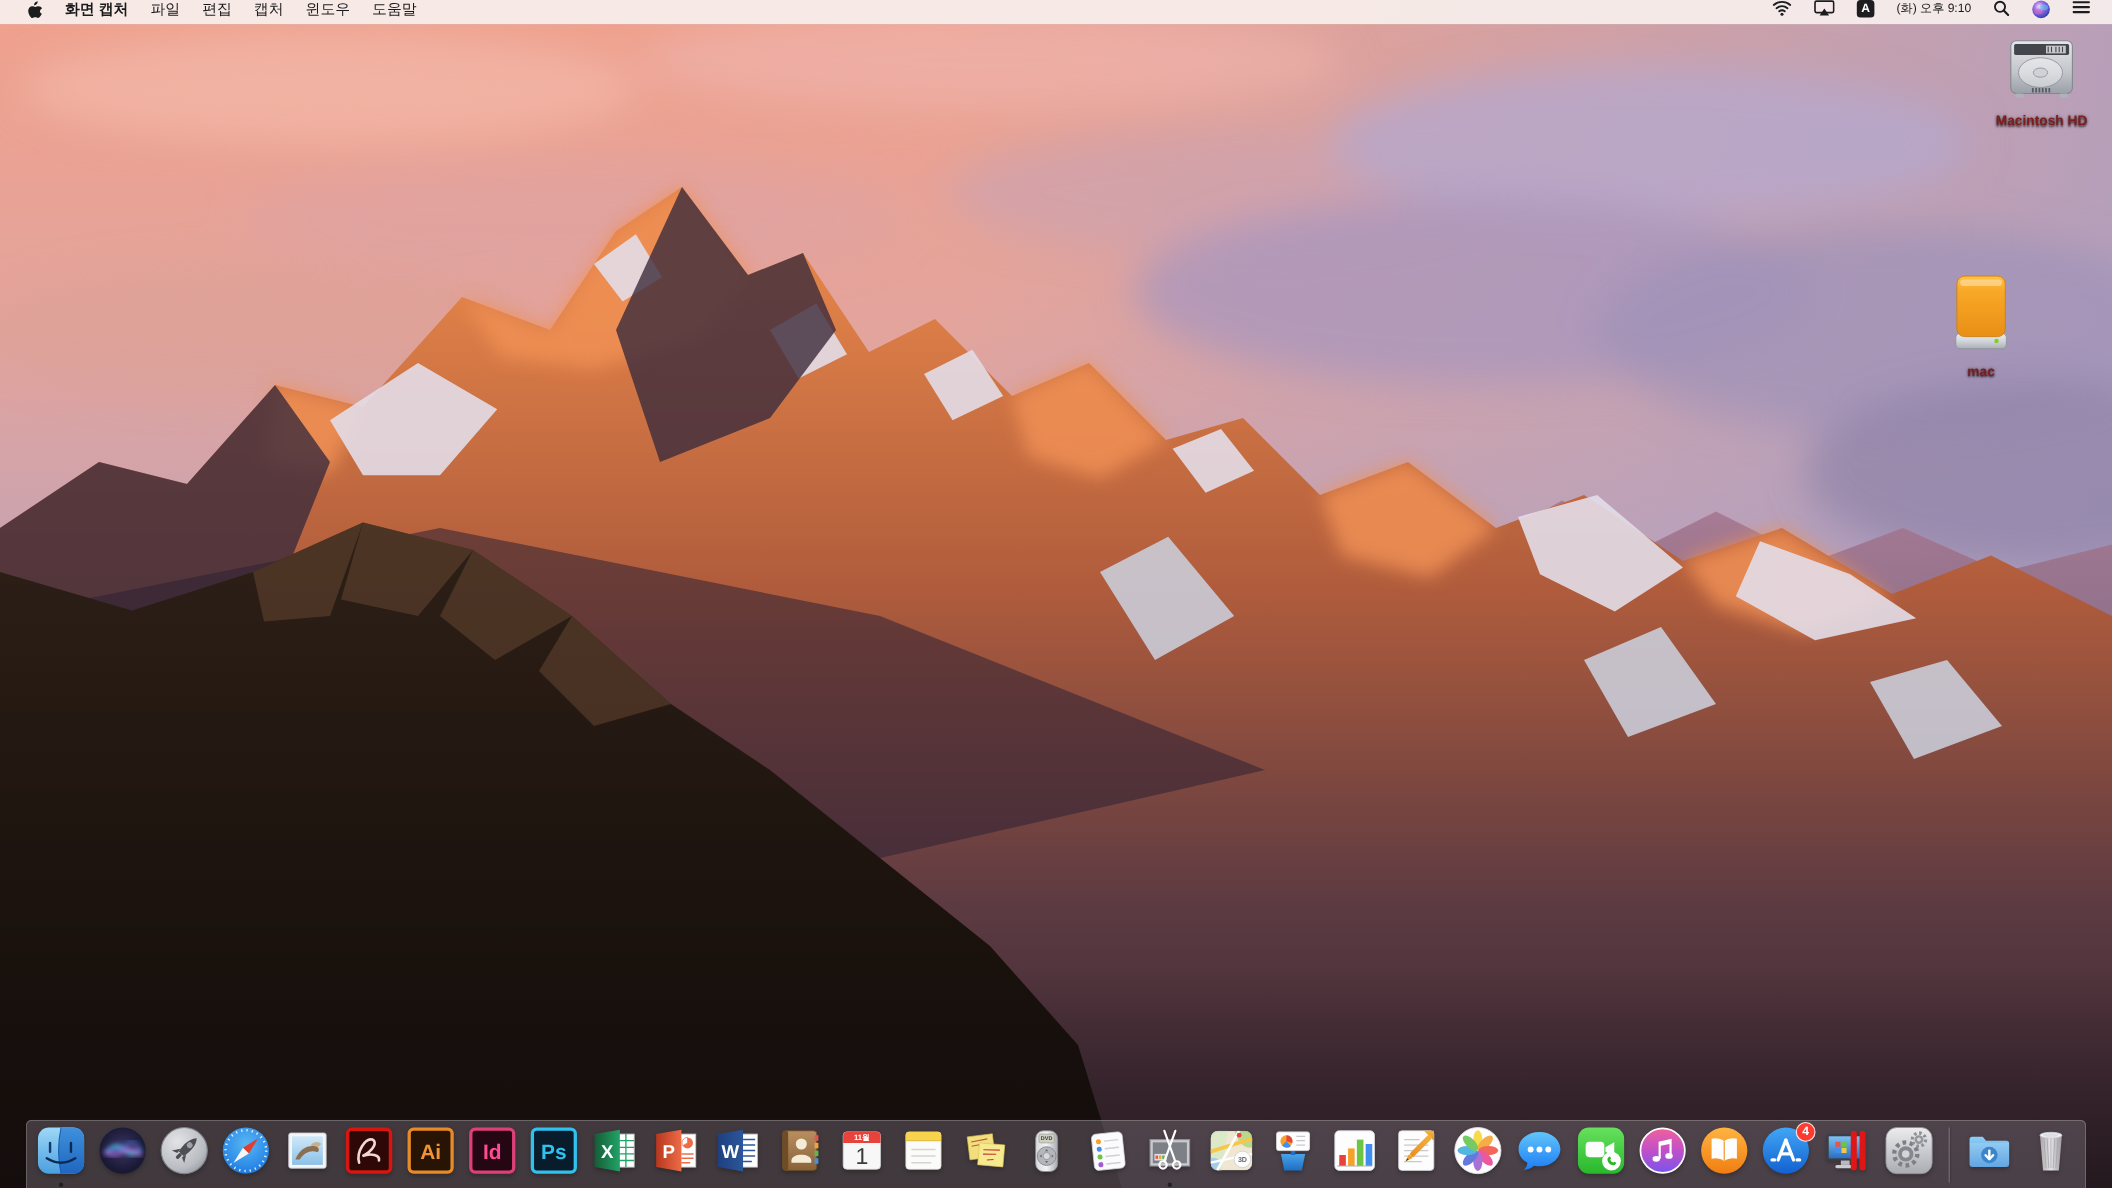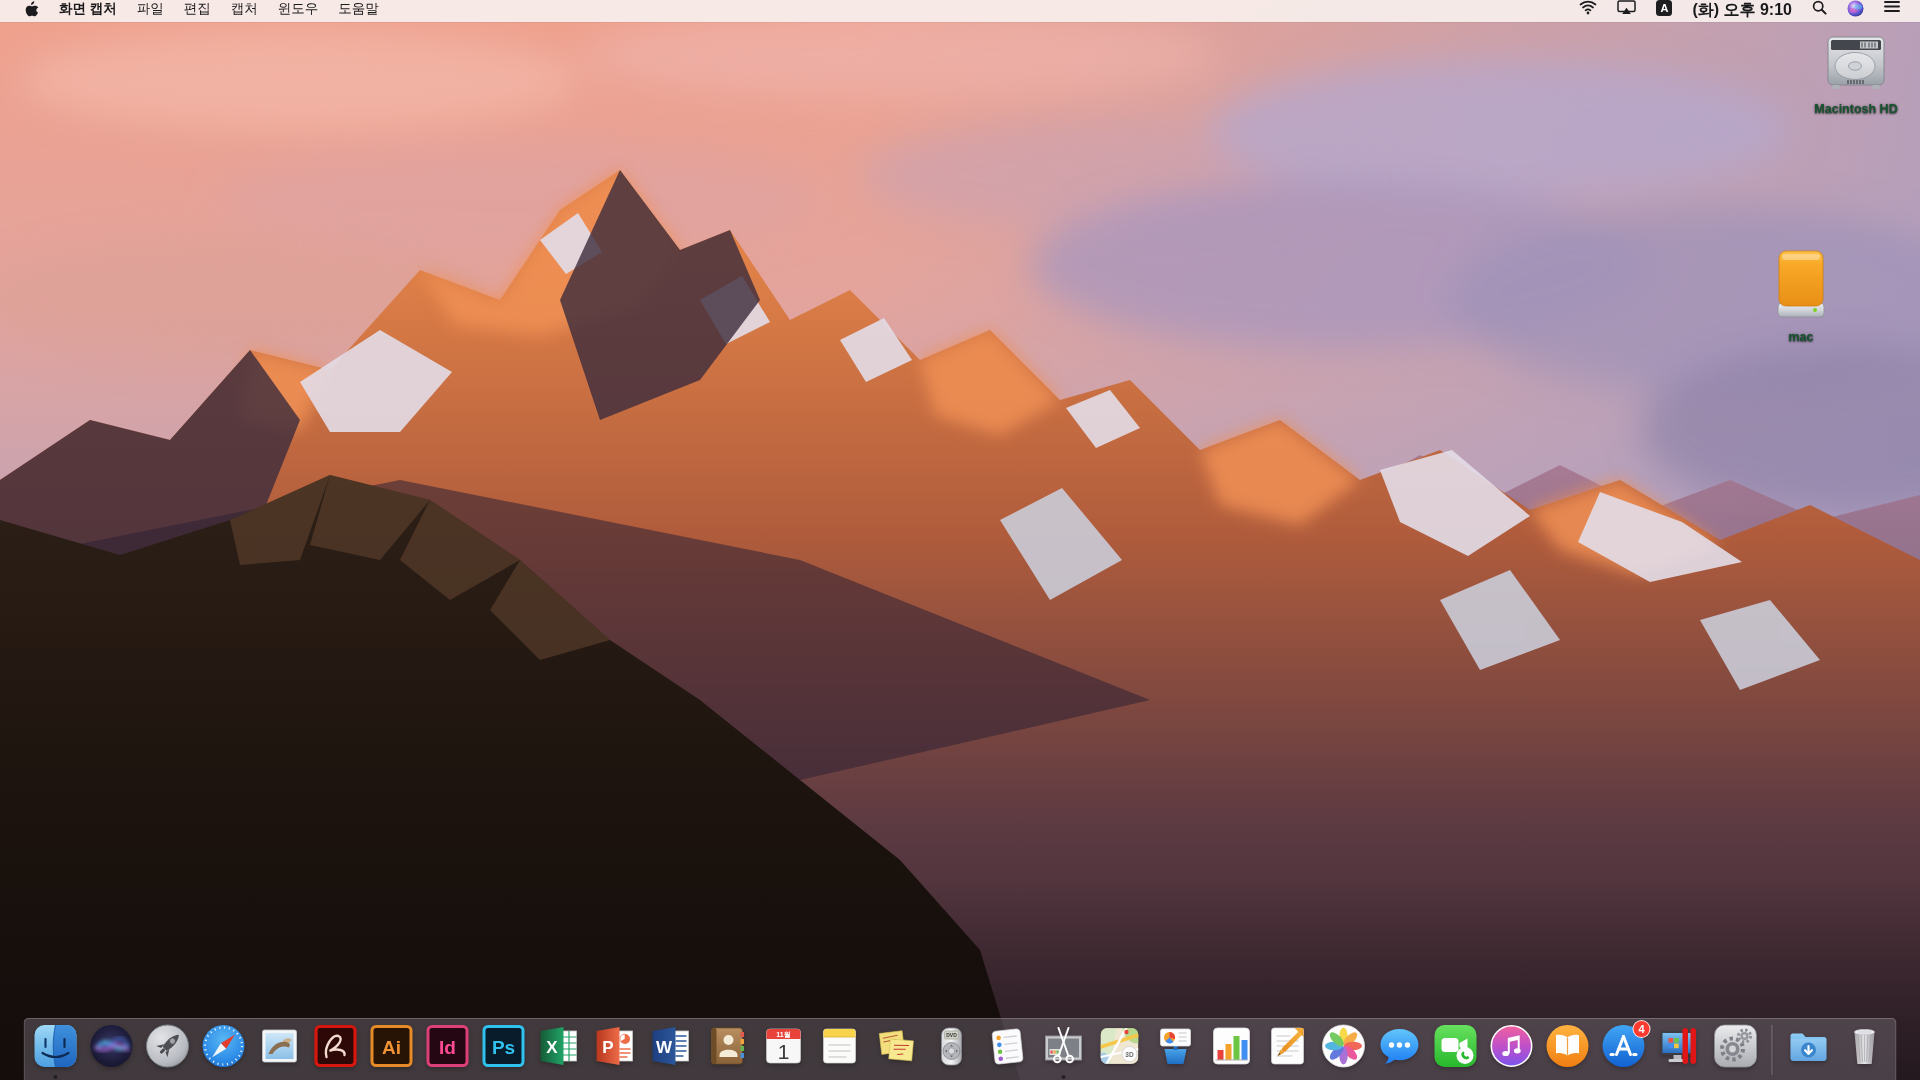--- a/index.html
+++ b/index.html
@@ -17,26 +17,26 @@
     font-size:13.5px; color:#1a1a1c;
     box-shadow:0 0 1px rgba(0,0,0,0.25);
   }
   .mb-left { display:flex; align-items:center; height:100%; padding-left:14px; }
   .mb-right { display:flex; align-items:center; height:100%; padding-right:10px; }
   .mb-item { display:flex; align-items:flex-start; height:100%; padding:0 10px; cursor:default; white-space:nowrap; }
   .mb-appname { font-weight:bold; }
   .mb-apple svg { display:block; }
   .input-badge { width:16px; height:16px; background:#1d1d1f; border-radius:3.5px; color:#fff;
     font-size:11px; font-weight:bold; display:flex; align-items:center; justify-content:center; }
-  .mb-clock { font-size:16px;font-weight:bold; }
+  .mb-clock { font-size:11px; }
 
   
   .desktop-icon { position:absolute; width:116px; display:flex; flex-direction:column; align-items:center; z-index:10; }
   .desktop-icon .dicon { display:block; }
-  .desktop-icon .dlabel { margin-top:3px; font-size:12.5px; font-weight:600; color:#14532d;
+  .desktop-icon .dlabel { margin-top:3px; font-size:12.5px; font-weight:600; color:#7f1d1d;
     text-shadow:0 1px 2px rgba(0,0,0,0.65), 0 0 3px rgba(0,0,0,0.4); text-align:center; }
   #di-macintosh-hd { left:1798px; top:33px; }
   #di-mac { left:1743px; top:247px; }
 
   
   .dock {
     position:absolute; left:50%; transform:translateX(-50%); bottom:0; height:62px; z-index:60;
     background:rgba(116,106,114,0.48);
     border:1px solid rgba(255,255,255,0.22); border-bottom:none;
     border-radius:5px 5px 0 0;

